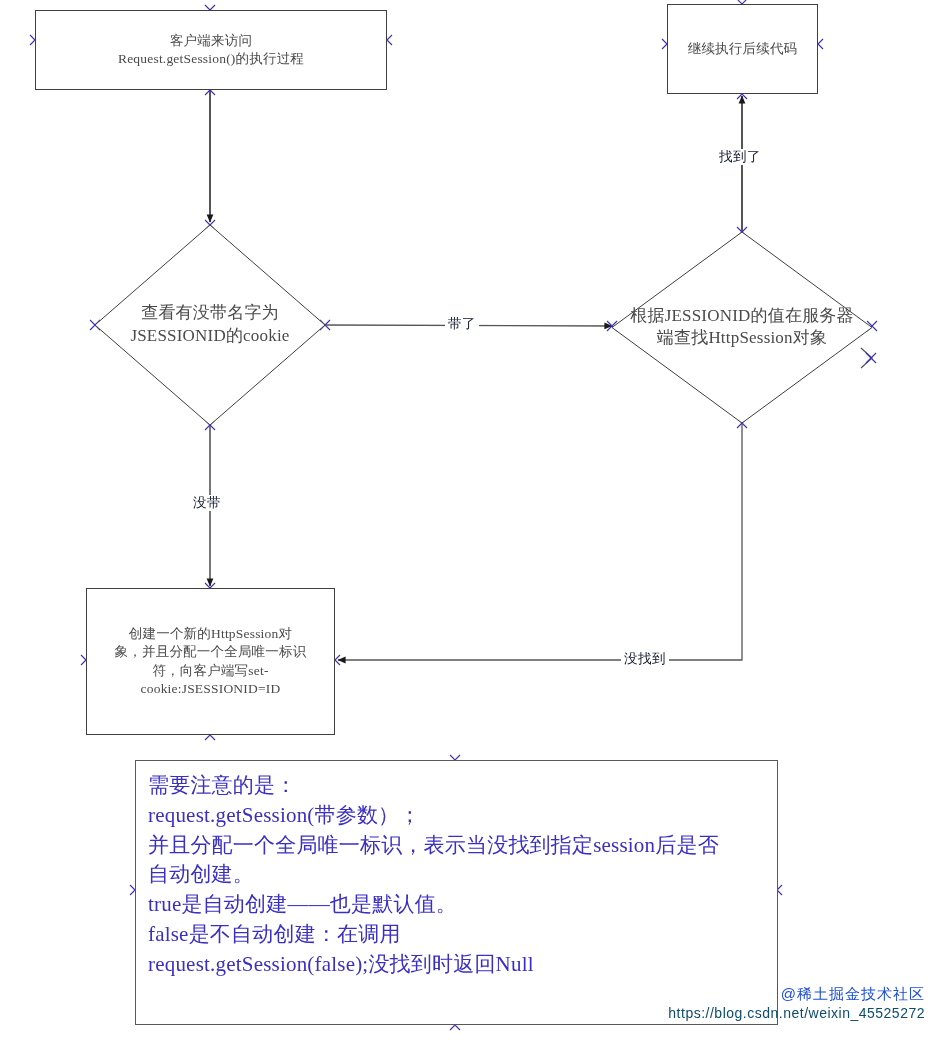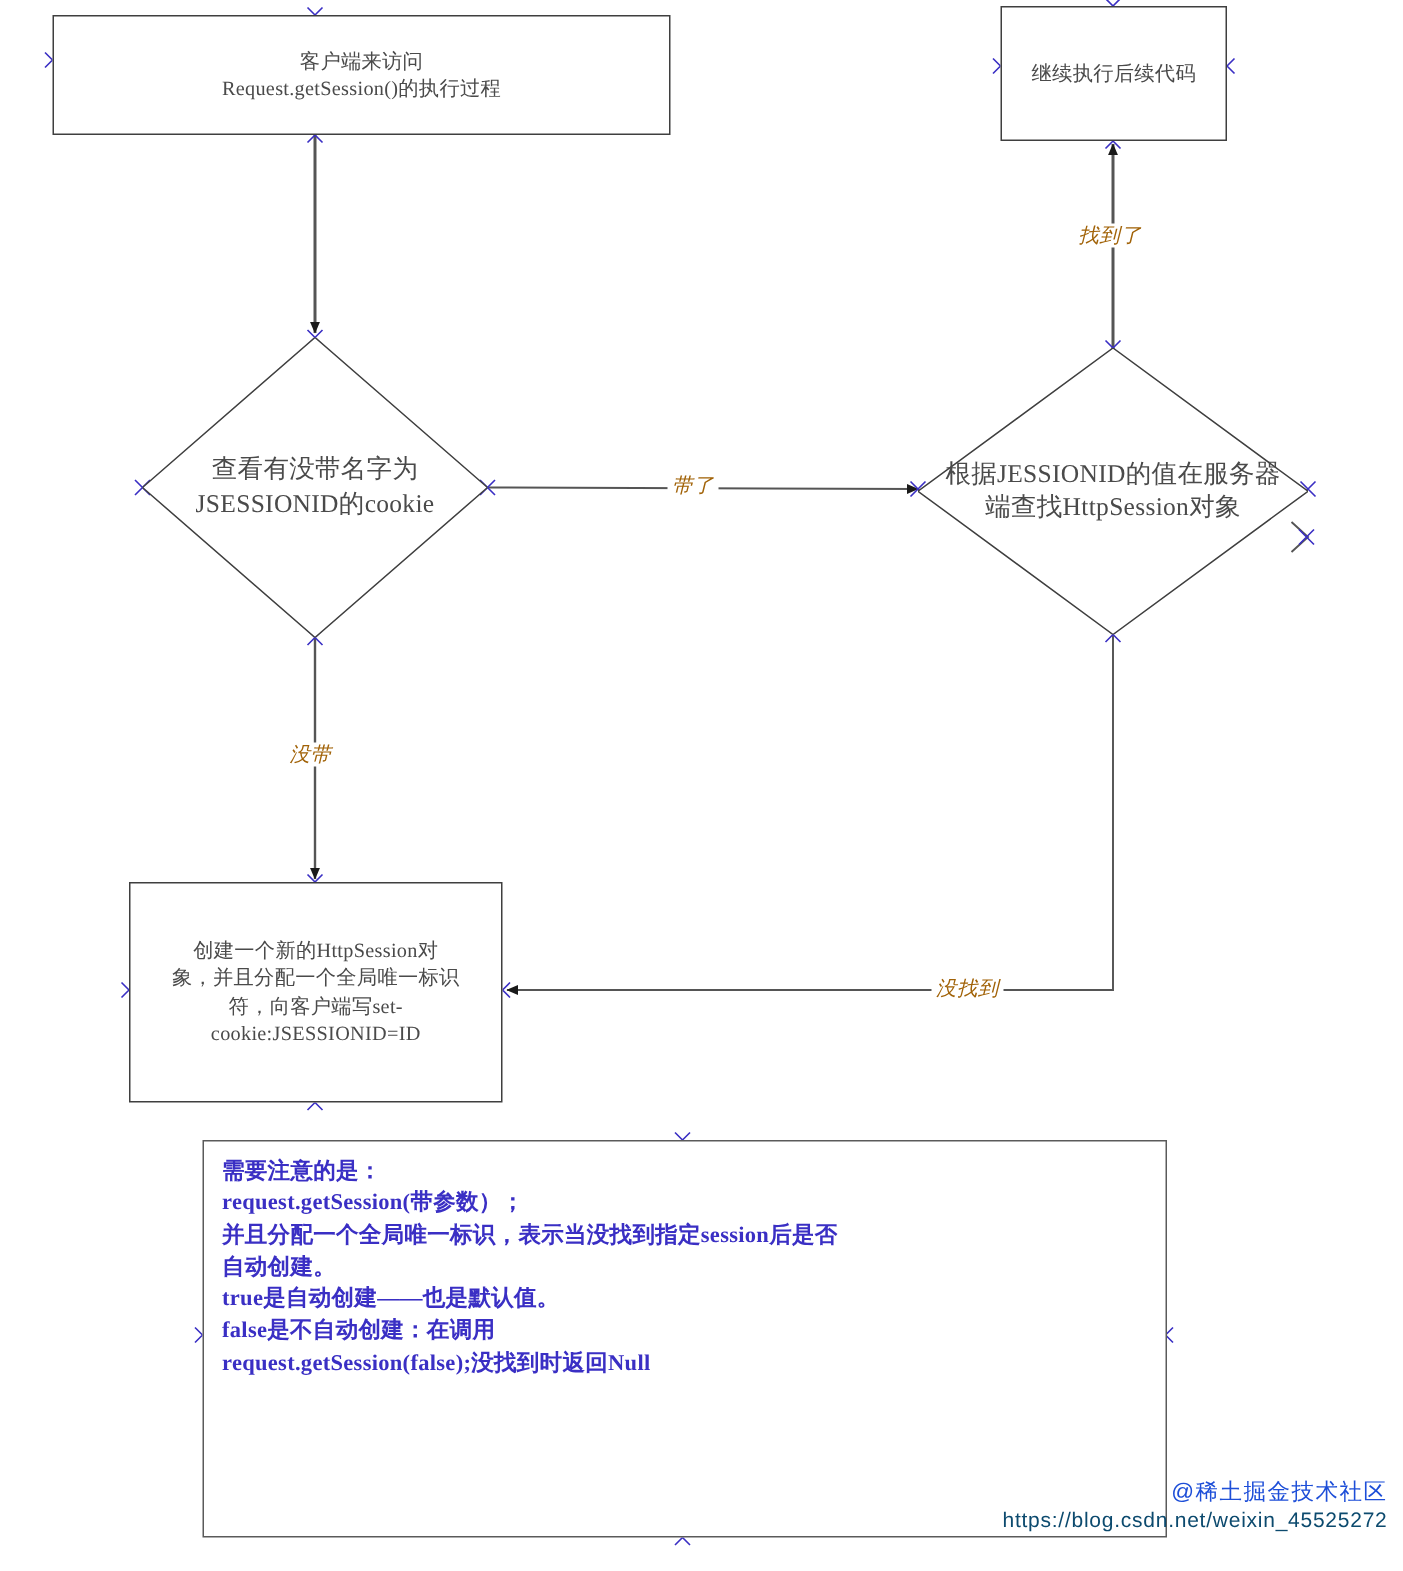--- a/index.html
+++ b/index.html
@@ -68,44 +68,42 @@
     font-size: 17px;
     line-height: 1.35;
     text-align: center;
     white-space: pre-line;
     letter-spacing: 0.2px;
   }
 
   
   .edge-label {
     position: absolute;
-    color: #a16207;
+    color: #0f172a;
     font-size: 13.5px;
     line-height: 1;
     background: #ffffff;
     padding: 1px 3px;
     white-space: nowrap;
     letter-spacing: 0.5px;
-    font-style: italic;
   }
 
   
   #note-box {
     position: absolute;
     border: 1px solid #5a5a5a;
     background: #ffffff;
     box-sizing: border-box;
   }
   #note-box .note-lines {
     padding: 10px 10px 6px 12px;
     color: #3a2fc4;
-    font-size: 15px;
+    font-size: 21px;
     line-height: 1.42;
     letter-spacing: 0.2px;
-    font-weight: bold;
   }
   #note-box .note-line {
     white-space: nowrap;
   }
 
   
   #watermark {
     position: absolute;
     right: 10px;
     bottom: 26px;
@@ -191,21 +189,21 @@
       <path d="M330,655 l10,10 M340,655 l-10,10"></path>
       <path d="M205,730 l10,10 M215,730 l-10,10"></path>
 
       <path d="M450,755 l10,10 M460,755 l-10,10"></path>
       <path d="M130,885 l10,10 M140,885 l-10,10"></path>
       <path d="M772,885 l10,10 M782,885 l-10,10"></path>
       <path d="M450,1020 l10,10 M460,1020 l-10,10"></path>
     </g>
   </svg>
 
-  <div class="node box" id="node-start" style="left:35px; top:10px; width:412px; height:80px;">
+  <div class="node box" id="node-start" style="left:35px; top:10px; width:352px; height:80px;">
     <div class="label">客户端来访问
 Request.getSession()的执行过程</div>
   </div>
 
   <div class="node box" id="node-continue" style="left:667px; top:4px; width:151px; height:90px;">
     <div class="label">继续执行后续代码</div>
   </div>
 
   <div class="node diamond" id="node-check-cookie" style="left:95px; top:225px; width:230px; height:200px;">
     <svg class="shape" viewBox="0 0 230 200" preserveAspectRatio="none">

